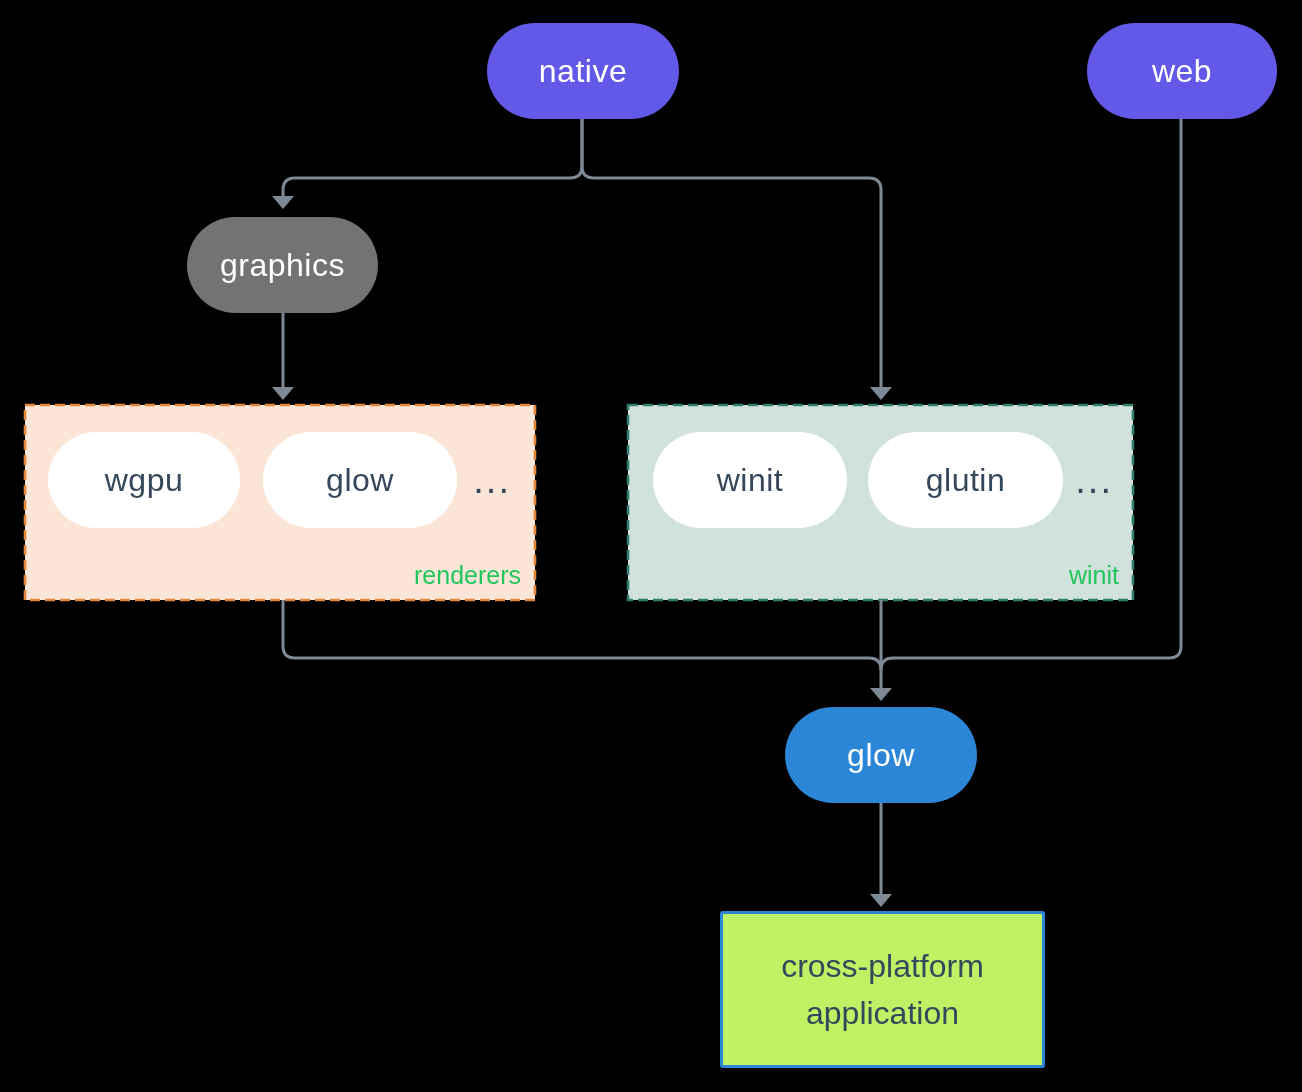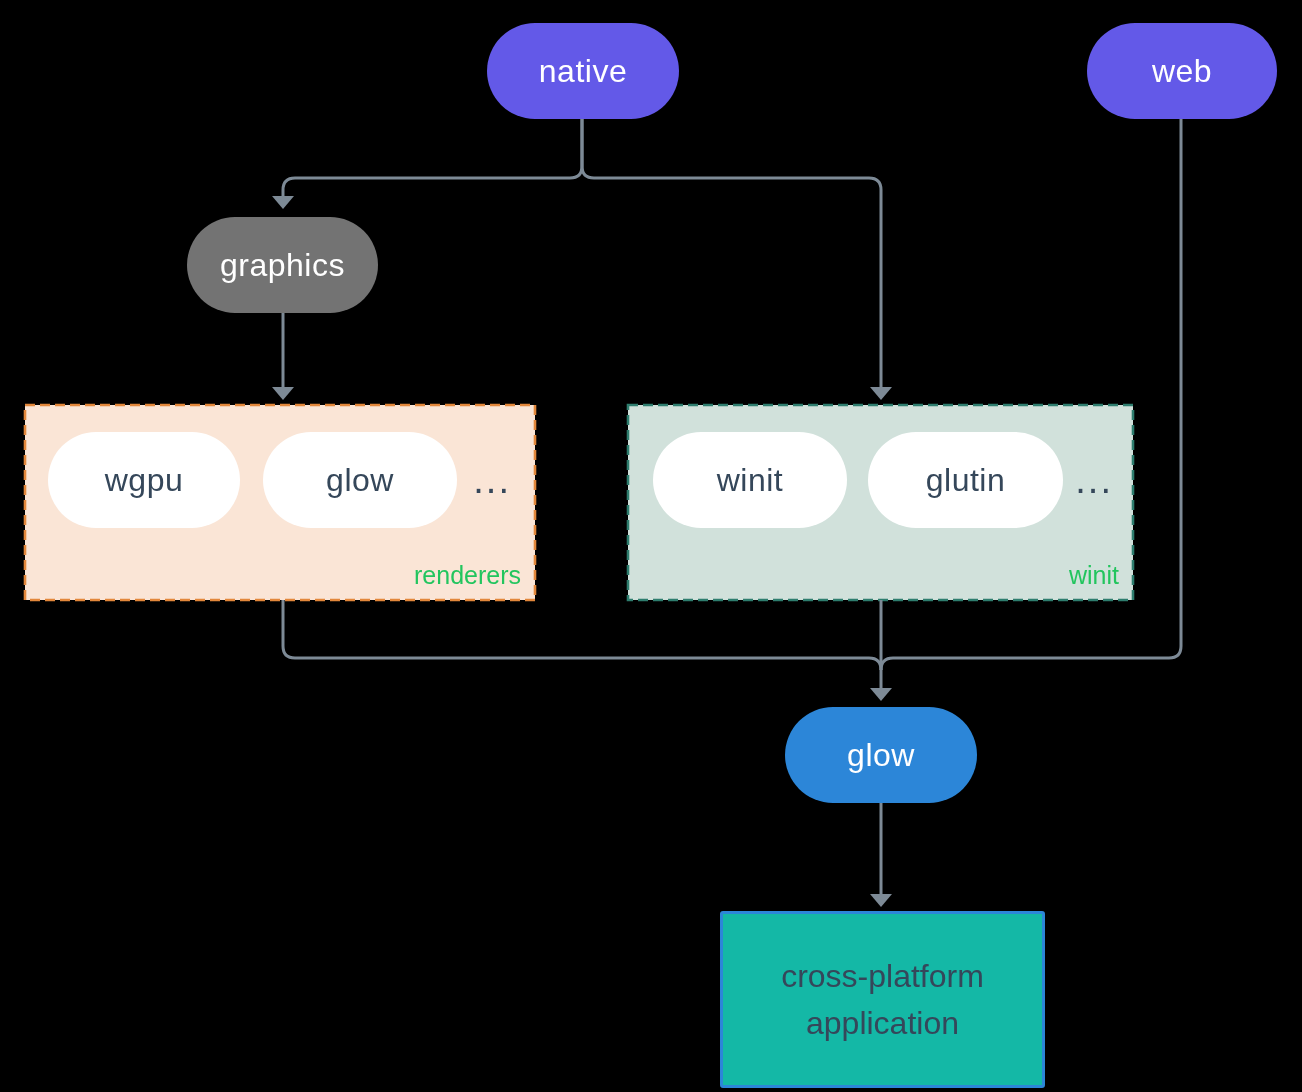--- a/index.html
+++ b/index.html
@@ -65,22 +65,22 @@
   .group-label {
     position: absolute;
     right: 14px;
     bottom: 10px;
     font-size: 25px;
     color: #22c55e;
   }
 
   .appbox {
     left: 720px; top: 911px;
-    width: 325px; height: 177px;
-    background: #14b8a6;
+    width: 325px; height: 157px;
+    background: #bef264;
     border: 3px solid #2C86D8;
     border-radius: 3px;
     display: flex;
     align-items: center;
     justify-content: center;
     text-align: center;
     font-size: 32px;
     line-height: 1.45;
     color: #35475A;
     padding: 0 30px;

